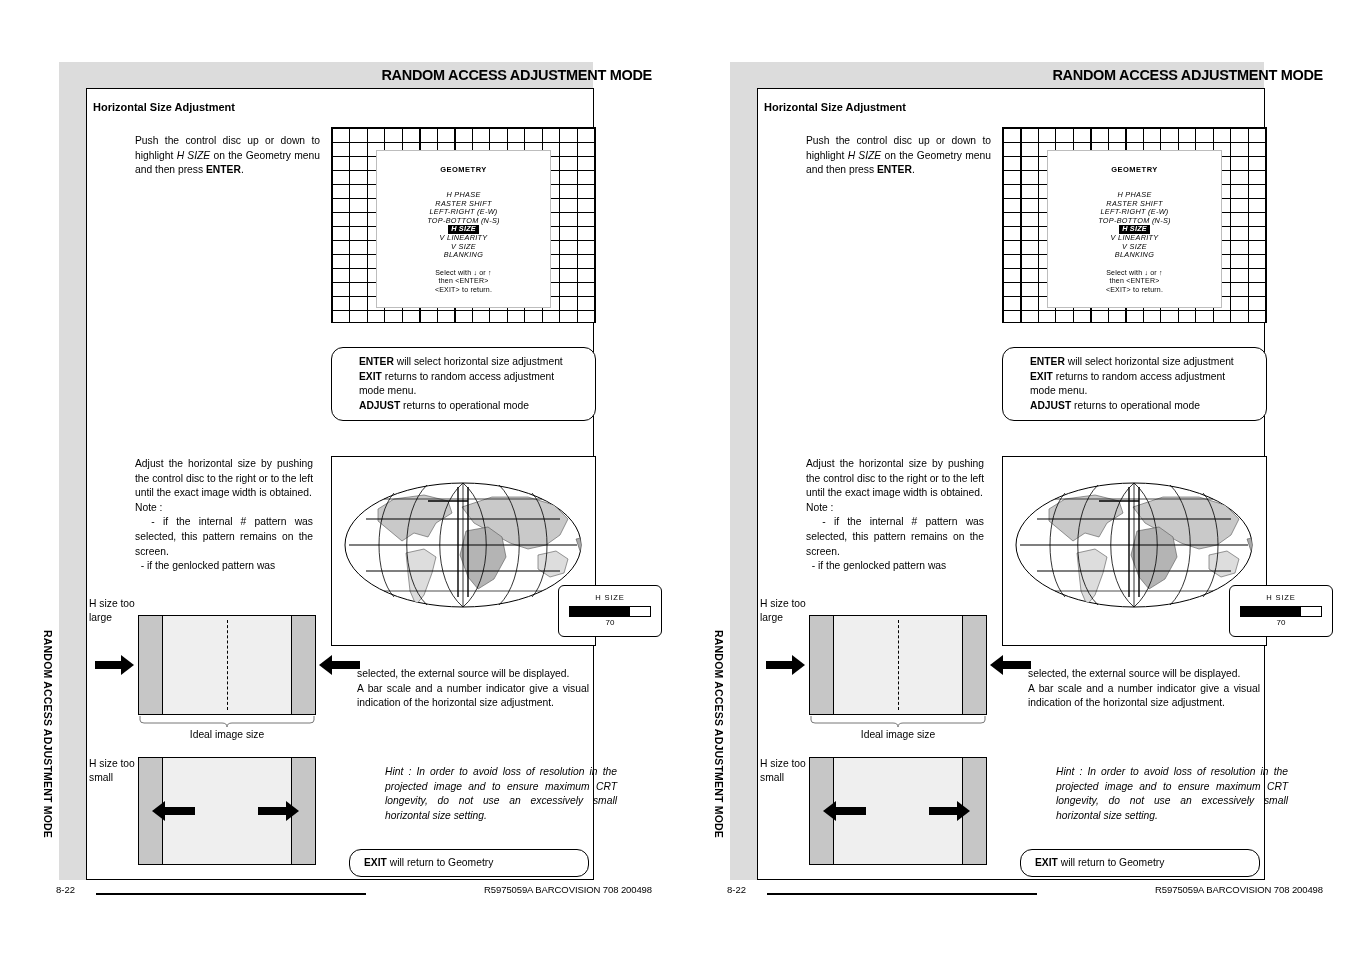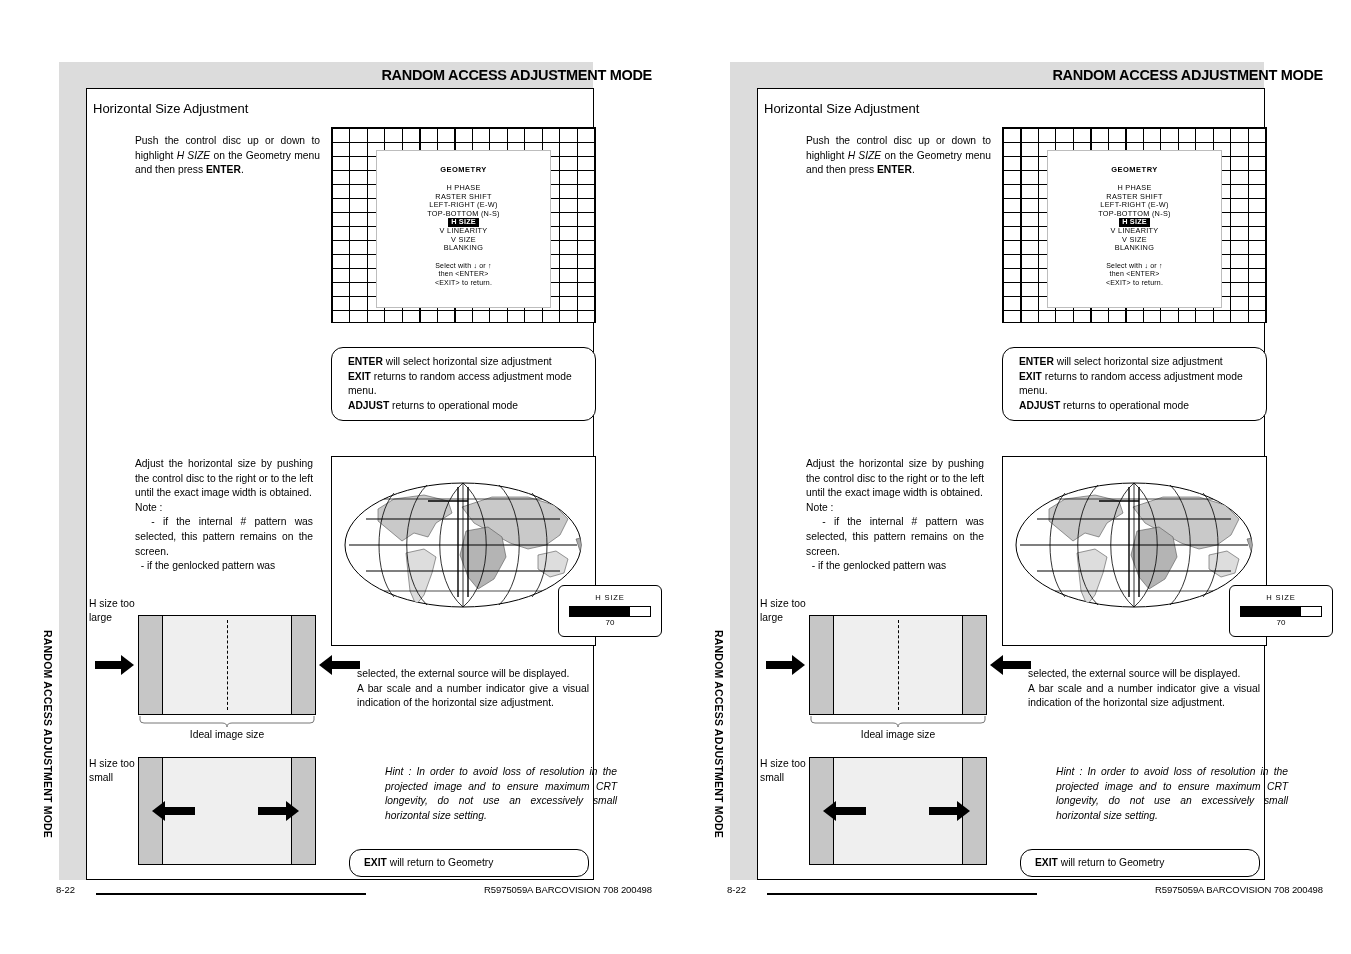--- a/index.html
+++ b/index.html
@@ -20,49 +20,49 @@
 
   .side-vert{position:absolute;left:60px;top:630px;width:250px;height:24px;
              transform:rotate(90deg);transform-origin:0 0;
              font-size:10.5px;font-weight:bold;letter-spacing:.2px;line-height:24px;
              white-space:nowrap;}
 
   
   .frame{position:absolute;left:86px;top:88px;width:508px;height:792px;
          border:1.5px solid #000;background:#fff;box-sizing:border-box;}
 
-  .sec-title{position:absolute;left:6px;top:12px;font-size:13px;font-weight:normal;}
+  .sec-title{position:absolute;left:6px;top:12px;font-size:11px;font-weight:bold;}
 
   .txt{font-size:10.3px;line-height:14.6px;text-align:justify;}
   .txt b{font-weight:bold;}
   .txt i{font-style:italic;}
 
   .col-l1{position:absolute;left:48px;top:45px;width:185px;}
   .col-l2{position:absolute;left:48px;top:368px;width:178px;}
   .col-r2{position:absolute;left:270px;top:578px;width:232px;}
   .hint{position:absolute;left:270px;top:676px;width:232px;font-style:italic;margin-left:28px;}
 
   
   .gridscreen{position:absolute;left:244px;top:38px;width:265px;height:196px;
               border:1.5px solid #000;box-sizing:border-box;background:#fff;}
   .gridscreen .cells{position:absolute;inset:0;
        background-image:
          repeating-linear-gradient(to right,#000 0 1px,transparent 1px 17.5px),
          repeating-linear-gradient(to bottom,#000 0 1px,transparent 1px 14px);}
   .osd{position:absolute;left:44px;top:22px;right:44px;bottom:14px;background:#fff;
        border:0.5px solid #bdbdbd;text-align:center;}
   .osd .ttl{font-size:7.5px;font-weight:bold;letter-spacing:.5px;margin-top:14px;}
-  .osd .items{font-size:7.3px;line-height:8.6px;letter-spacing:.3px;margin-top:10px;}
+  .osd .items{font-size:7.3px;line-height:8.6px;letter-spacing:.3px;margin-top:17px;font-style:italic;}
   .osd .items .hl{background:#000;color:#fff;padding:0 3px;display:inline-block;
                   font-weight:bold;letter-spacing:.2px;}
   .osd .foot{font-size:7px;line-height:8.6px;letter-spacing:.2px;margin-top:9px;}
 
   
   .callout{position:absolute;border:1.2px solid #000;border-radius:12px;background:#fff;
-           padding:7px 16px;box-sizing:border-box;font-size:10.3px;line-height:14.6px;}
+           padding:7px 27px;box-sizing:border-box;font-size:10.3px;line-height:14.6px;}
   .callout b{font-weight:bold;}
   .cal-1{left:244px;top:258px;width:265px;}
   .cal-2{left:262px;top:760px;width:240px;height:28px;padding:6px 14px;}
 
   
   .mapbox{position:absolute;left:244px;top:367px;width:265px;height:190px;
           border:1.2px solid #000;background:#fff;box-sizing:border-box;}
   .mapbox svg{position:absolute;left:0;top:0;}
 
   .hsize{position:absolute;left:226px;top:128px;width:102px;height:50px;

